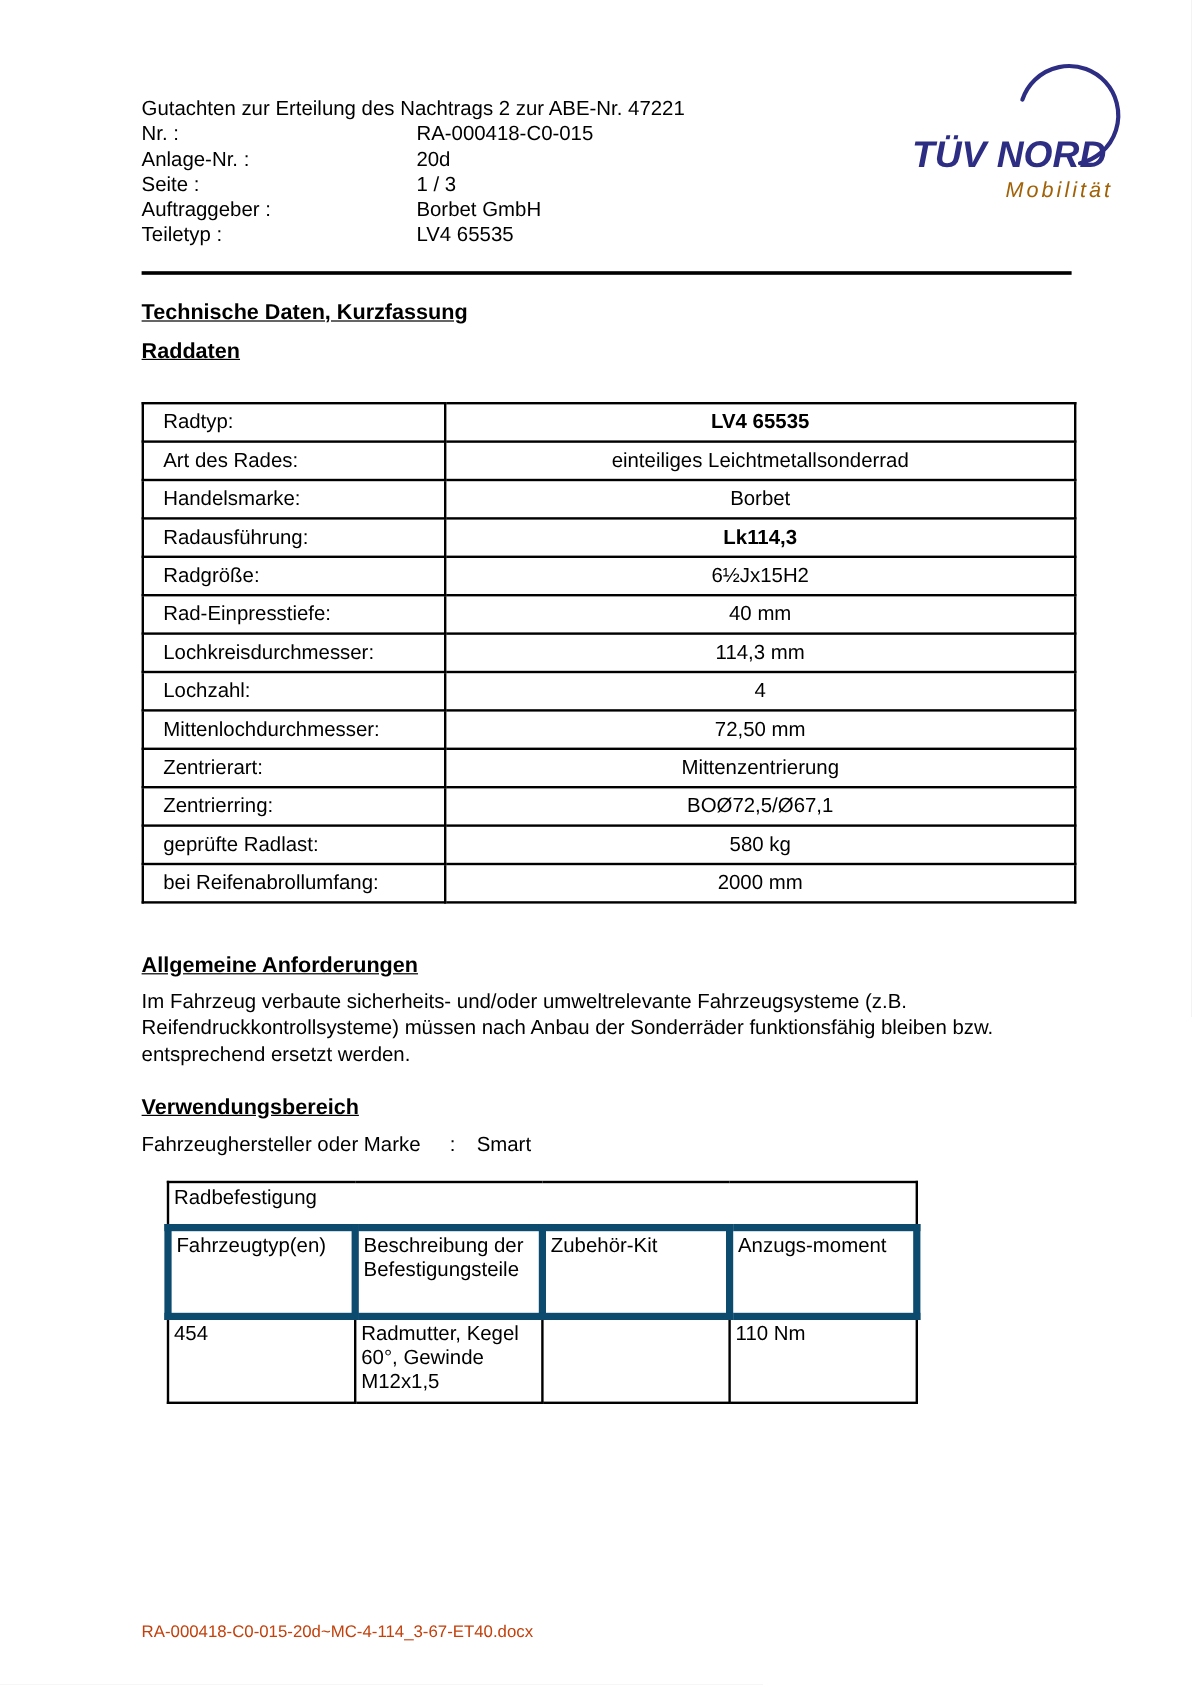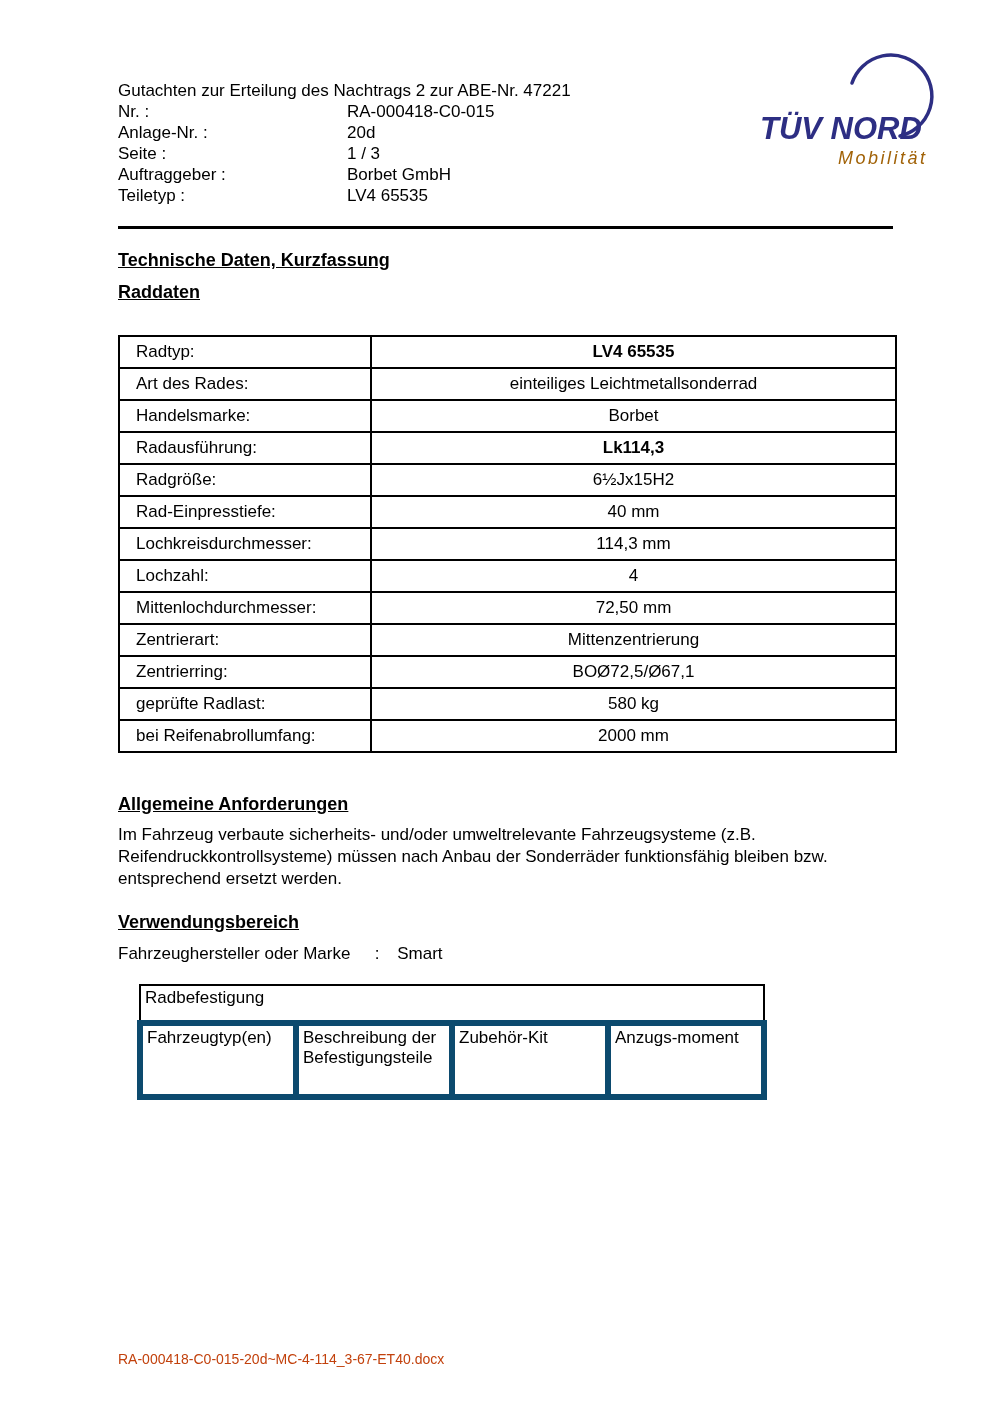--- a/index.html
+++ b/index.html
@@ -202,18 +202,26 @@
     <tbody>
       <tr>
         <td class="title-cell" colspan="4">Radbefestigung</td>
       </tr>
       <tr>
         <td class="hd c1">Fahrzeugtyp(en)</td>
         <td class="hd c2">Beschreibung der Befestigungsteile</td>
         <td class="hd c3">Zubehör-Kit</td>
         <td class="hd c4">Anzugs-moment</td>
       </tr>
+      <tr class="dr">
+        <td class="c1">454</td>
+        <td class="c2">
+          <div class="desc-wrap">Radmutter, Kegel 60°, Gewinde M12x1,5</div>
+        </td>
+        <td class="c3"></td>
+        <td class="c4">110 Nm</td>
+      </tr>
     </tbody>
   </table>
 
   <div class="footer">RA-000418-C0-015-20d~MC-4-114_3-67-ET40.docx</div>
 
 </div>
 
 </body></html>

